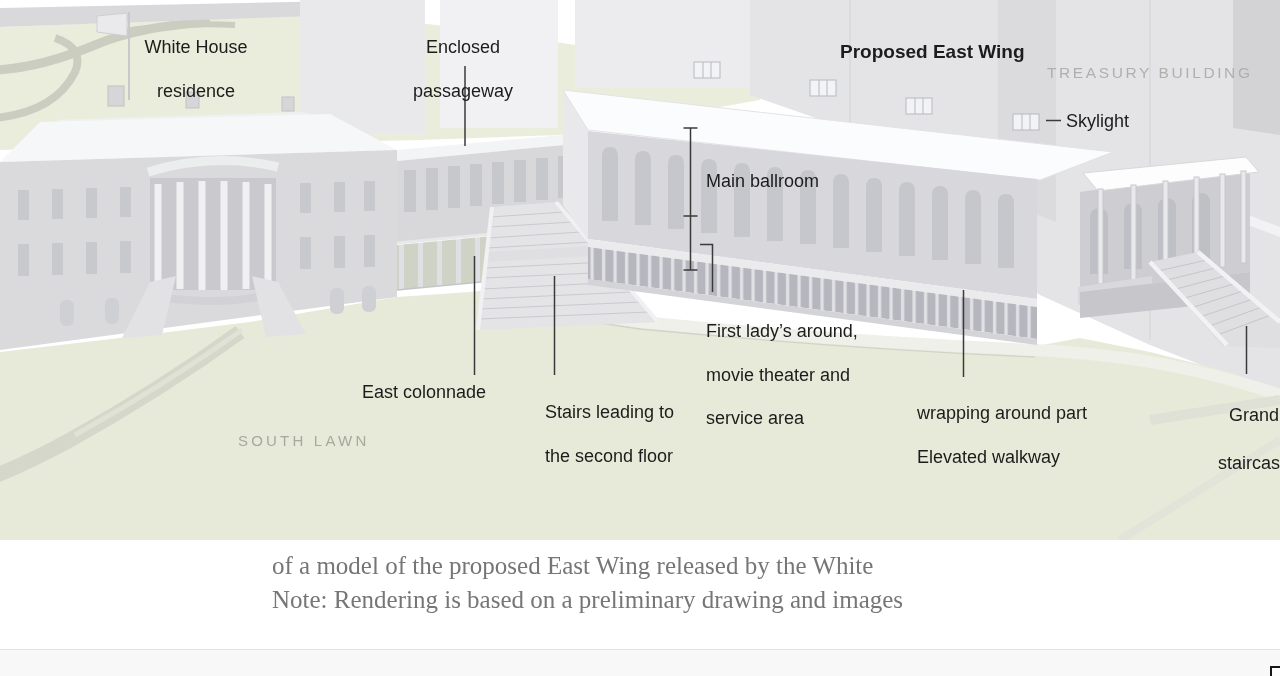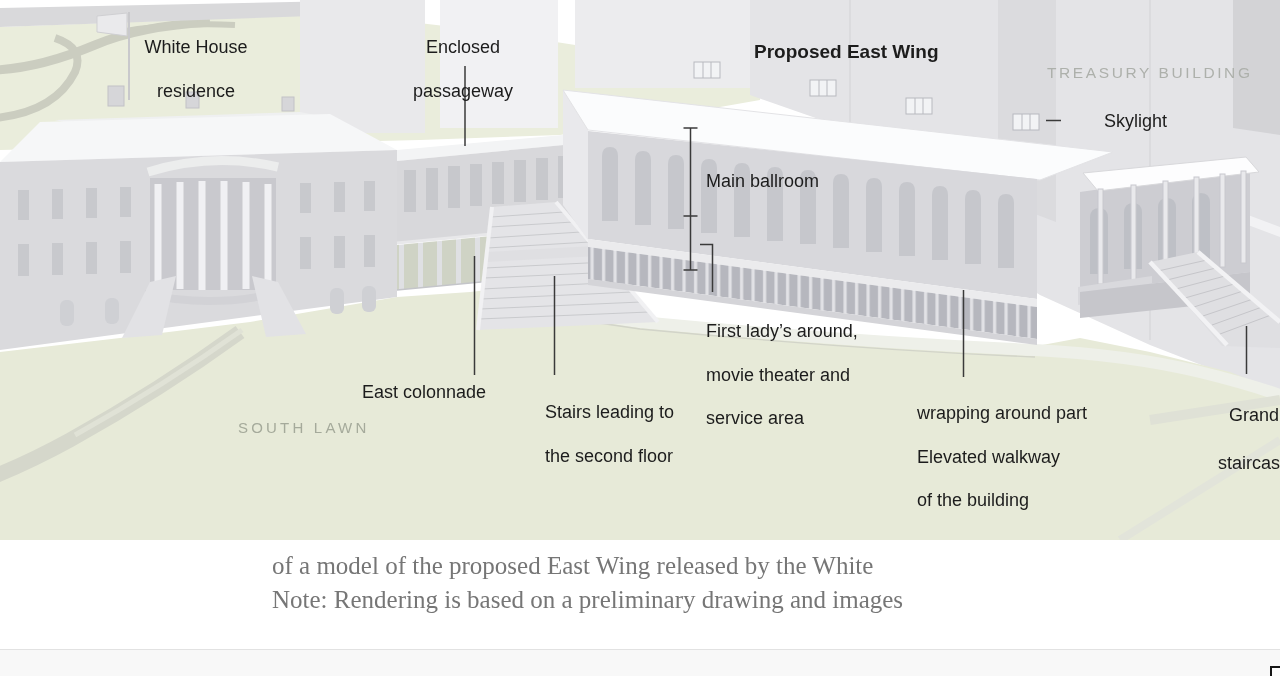--- a/index.html
+++ b/index.html
@@ -265,53 +265,52 @@
 <div class="lbl lbl-center" style="left:196px;top:16px;">
   <div class="ln">White House</div>
   <div class="ln">residence</div>
 </div>
 
 <div class="lbl lbl-center" style="left:463px;top:16px;">
   <div class="ln">Enclosed</div>
   <div class="ln">passageway</div>
 </div>
 
-<div class="lbl lbl-bold" style="left:754px;top:40px;text-align:right;">Proposed East Wing</div>
+<div class="lbl lbl-bold" style="left:840px;top:40px;text-align:right;">Proposed East Wing</div>
 
 <div class="lbl lbl-caps" style="left:1047px;top:61px;">TREASURY BUILDING</div>
 
-<div class="lbl" style="left:1066px;top:110px;margin-left:38px;">Skylight</div>
+<div class="lbl" style="left:1066px;top:110px;">Skylight</div>
 
 <div class="lbl" style="left:706px;top:170px;">Main ballroom</div>
 
 <div class="lbl" style="left:706px;top:300px;">
   <div class="ln">First lady’s around,</div>
   <div class="ln">movie theater and</div>
   <div class="ln">service area</div>
 </div>
 
 <div class="lbl lbl-center" style="left:424px;top:381px;">East colonnade</div>
 
 <div class="lbl" style="left:545px;top:381px;">
   <div class="ln">Stairs leading to</div>
   <div class="ln">the second floor</div>
 </div>
 
 <div class="lbl" style="left:917px;top:382px;">
   <div class="ln">wrapping around part</div>
   <div class="ln">Elevated walkway</div>
-  <div class="ln">of the building</div>
 </div>
 
 <div class="lbl lbl-center" style="left:1254px;top:381px;line-height:28px;">
   <div class="ln">Grand</div>
   <div class="ln">staircase</div>
 </div>
 
-<div class="lbl lbl-lawn" style="left:238px;top:416px;">SOUTH LAWN</div>
+<div class="lbl lbl-lawn" style="left:238px;top:429px;">SOUTH LAWN</div>
 
 <div id="note">
   <div class="ln">of a model of the proposed East Wing released by the White</div>
   <div class="ln">Note: Rendering is based on a preliminary drawing and images</div>
 </div>
 
 <div id="divider"></div>
 <div id="footer"></div>
 <div id="corner-widget"></div>
 

